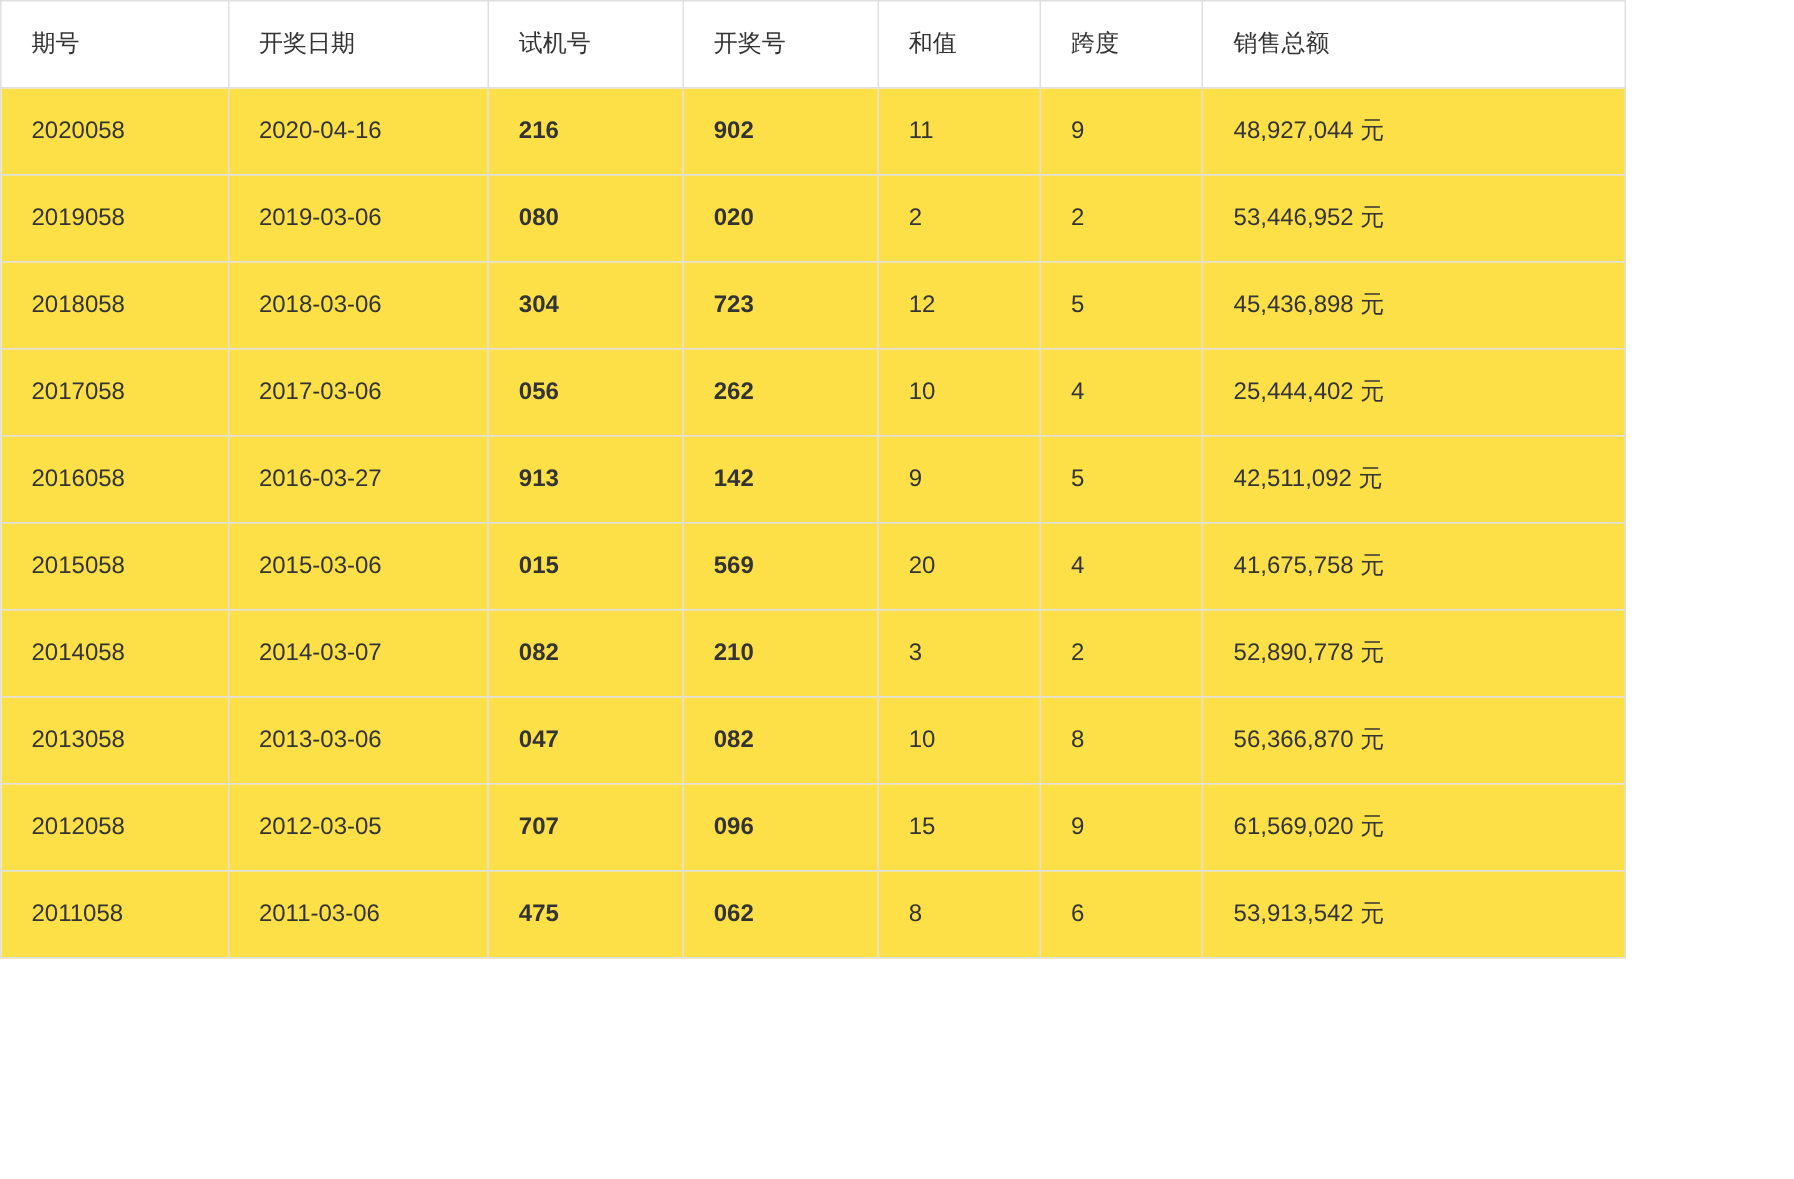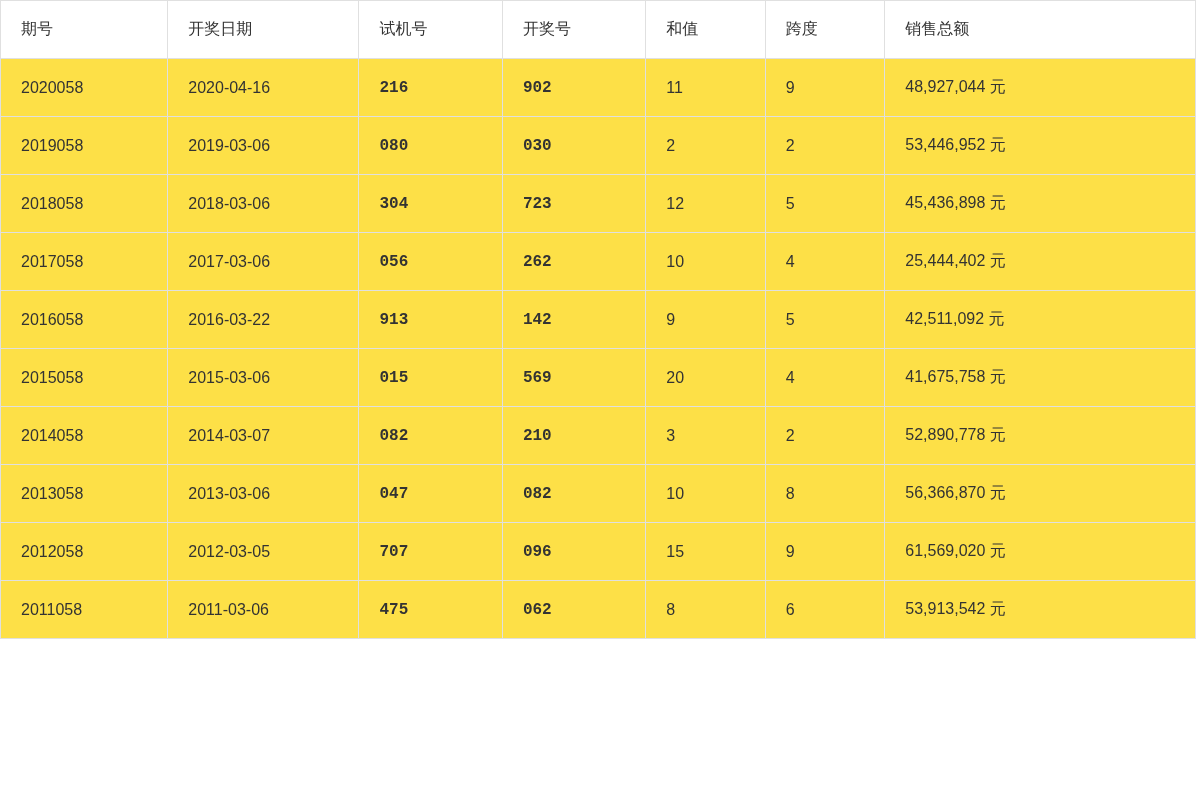--- a/index.html
+++ b/index.html
@@ -7,21 +7,21 @@
       padding: 0;
       box-sizing: border-box;
     }
     body {
       background: #ffffff;
       font-family: -apple-system, BlinkMacSystemFont, "PingFang SC", "Microsoft YaHei", sans-serif;
       font-size: 16px;
       color: #333;
     }
     .table-container {
-      width: 1196px;
+      width: 1084px;
       min-height: 786px;
       overflow: auto;
     }
     table {
       width: 100%;
       border-collapse: collapse;
       table-layout: fixed;
     }
     th, td {
       border: 1px solid #e0e0e0;
@@ -33,21 +33,20 @@
       font-weight: normal;
       font-size: 16px;
       color: #333;
       background: #fff;
     }
     tbody tr {
       background: #fde047;
     }
     .bold-num {
       font-weight: bold;
-      font-family: Liberation Mono, monospace;
     }
     col.col-qihao { width: 14%; }
     col.col-kaijang { width: 16%; }
     col.col-shiji { width: 12%; }
     col.col-kaijianghao { width: 12%; }
     col.col-hezhi { width: 10%; }
     col.col-kuadu { width: 10%; }
     col.col-xiaoshou { width: 26%; }
   </style>
 </head>
@@ -82,21 +81,21 @@
           <td><span class="bold-num">216</span></td>
           <td><span class="bold-num">902</span></td>
           <td>11</td>
           <td>9</td>
           <td>48,927,044 元</td>
         </tr>
         <tr>
           <td>2019058</td>
           <td>2019-03-06</td>
           <td><span class="bold-num">080</span></td>
-          <td><span class="bold-num">030</span></td>
+          <td><span class="bold-num">020</span></td>
           <td>2</td>
           <td>2</td>
           <td>53,446,952 元</td>
         </tr>
         <tr>
           <td>2018058</td>
           <td>2018-03-06</td>
           <td><span class="bold-num">304</span></td>
           <td><span class="bold-num">723</span></td>
           <td>12</td>
@@ -107,21 +106,21 @@
           <td>2017058</td>
           <td>2017-03-06</td>
           <td><span class="bold-num">056</span></td>
           <td><span class="bold-num">262</span></td>
           <td>10</td>
           <td>4</td>
           <td>25,444,402 元</td>
         </tr>
         <tr>
           <td>2016058</td>
-          <td>2016-03-22</td>
+          <td>2016-03-27</td>
           <td><span class="bold-num">913</span></td>
           <td><span class="bold-num">142</span></td>
           <td>9</td>
           <td>5</td>
           <td>42,511,092 元</td>
         </tr>
         <tr>
           <td>2015058</td>
           <td>2015-03-06</td>
           <td><span class="bold-num">015</span></td>

